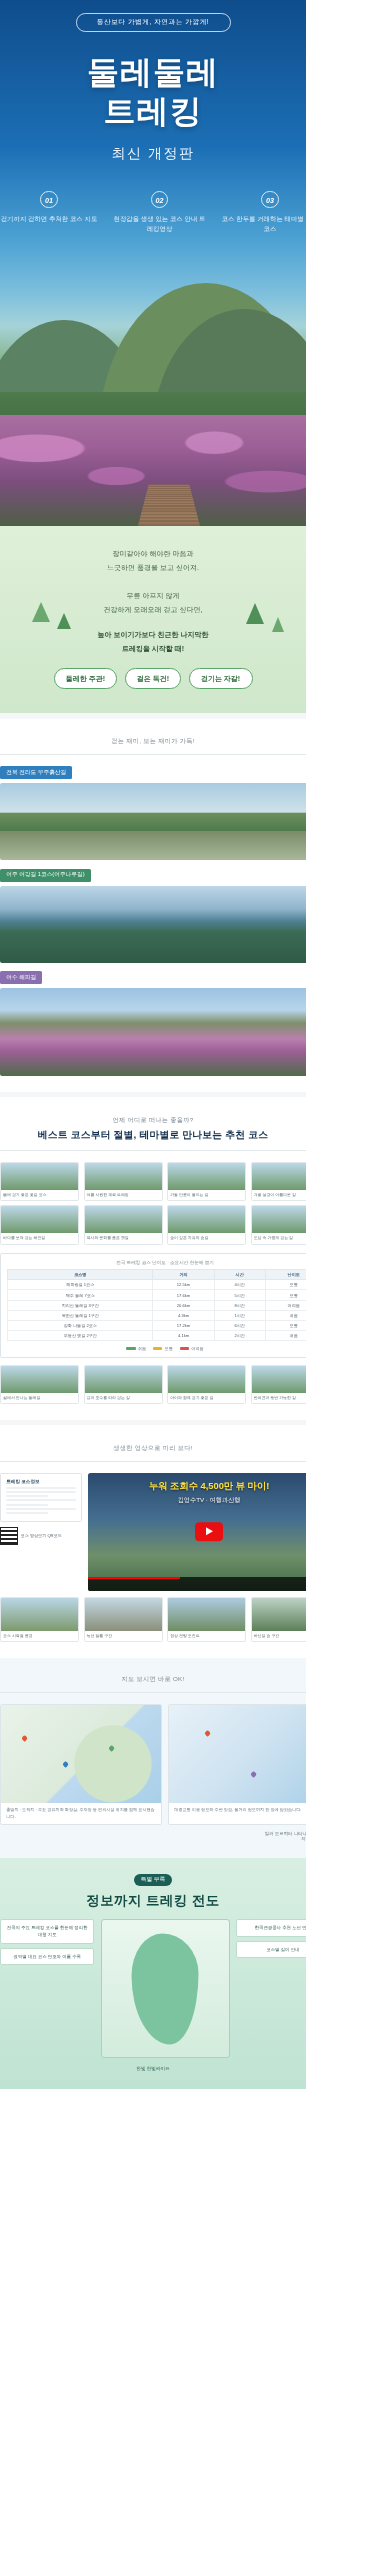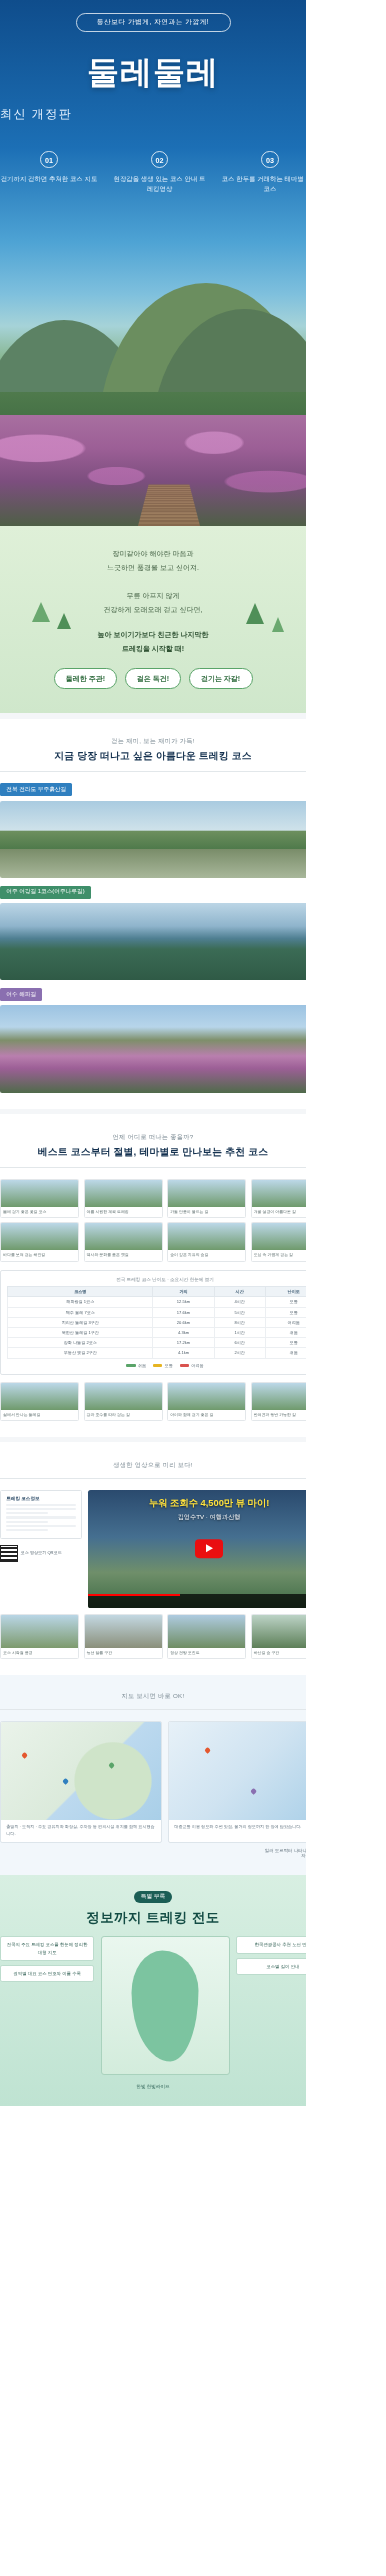--- a/index.html
+++ b/index.html
@@ -34,22 +34,23 @@
     text-align: center;
     color: #fff;
     font-size: 32px;
     font-weight: bold;
     line-height: 1.22;
     letter-spacing: 1px;
     text-shadow: 0 1.5px 5.2px rgba(0,0,0,.25);
   }
   .hero-sub {
     margin-top: 13.4px;
+    text-align: center;
     color: #e8f3ff;
-    font-size: 12px;
+    font-size: 14px;
     letter-spacing: 1.5px;
   }
   .hero-cards {
     margin: 28px auto 0;
     width: 319px;
     display: flex;
     justify-content: space-between;
   }
   .hero-card {
     width: 98px;
@@ -61,20 +62,21 @@
   .hero-card .num {
     display: block;
     width: 17.5px; height: 17.5px;
     margin: 0 auto 6.2px;
     border: 0.5px solid rgba(255,255,255,.8);
     border-radius: 50%;
     color: #fff;
     font-size: 7.2px;
     line-height: 17px;
     font-weight: bold;
+    font-style: italic;
   }
   
   .scene { position: absolute; left: 0; right: 0; bottom: 0; height: 268px; }
   .mtn {
     position: absolute;
     bottom: 88px;
     background: #6f8f6a;
     border-radius: 50% 50% 0 0 / 100% 100% 0 0;
   }
   .m1 { left: -20.6px; width: 170px; height: 118px; background:#5c8264; }
@@ -237,20 +239,21 @@
 </style>
 </head>
 <body>
 
 <div class="page">
 
   <section class="hero">
     <div class="hero-top-badge">등산보다 가볍게, 자연과는 가깝게!</div>
     <div class="hero-title">
       <div>둘레둘레</div>
+      <div>트레킹</div>
     </div>
     <div class="hero-sub">최신 개정판</div>
 
     <div class="hero-cards">
       <div class="hero-card">
         <span class="num">01</span>
         <span>걷기까지 걷하면
 추쳐한 코스 지도</span>
       </div>
       <div class="hero-card">
@@ -292,21 +295,20 @@
       <span class="pill">걸은 독건!</span>
       <span class="pill">걷기는 자갈!</span>
     </div>
   </section>
 
   <div class="sep"></div>
 
   <section class="section">
     <div class="sec-head">
       <div class="eyebrow">걷는 재미, 보는 재미가 가득!</div>
-      <div class="title">지금 당장 떠나고 싶은 아름다운 트레킹 코스</div>
       <div class="rule"></div>
     </div>
     <div class="sec-wrap">
       <div style="margin-bottom:8.2px;">
         <span class="tagbar">전북 전라도 무주흙산길</span>
         <div class="photo p1"></div>
       </div>
       <div style="margin-bottom:8.2px;">
         <span class="tagbar alt">여주 여강길 1코스(여주나루길)</span>
         <div class="photo p2"></div>

